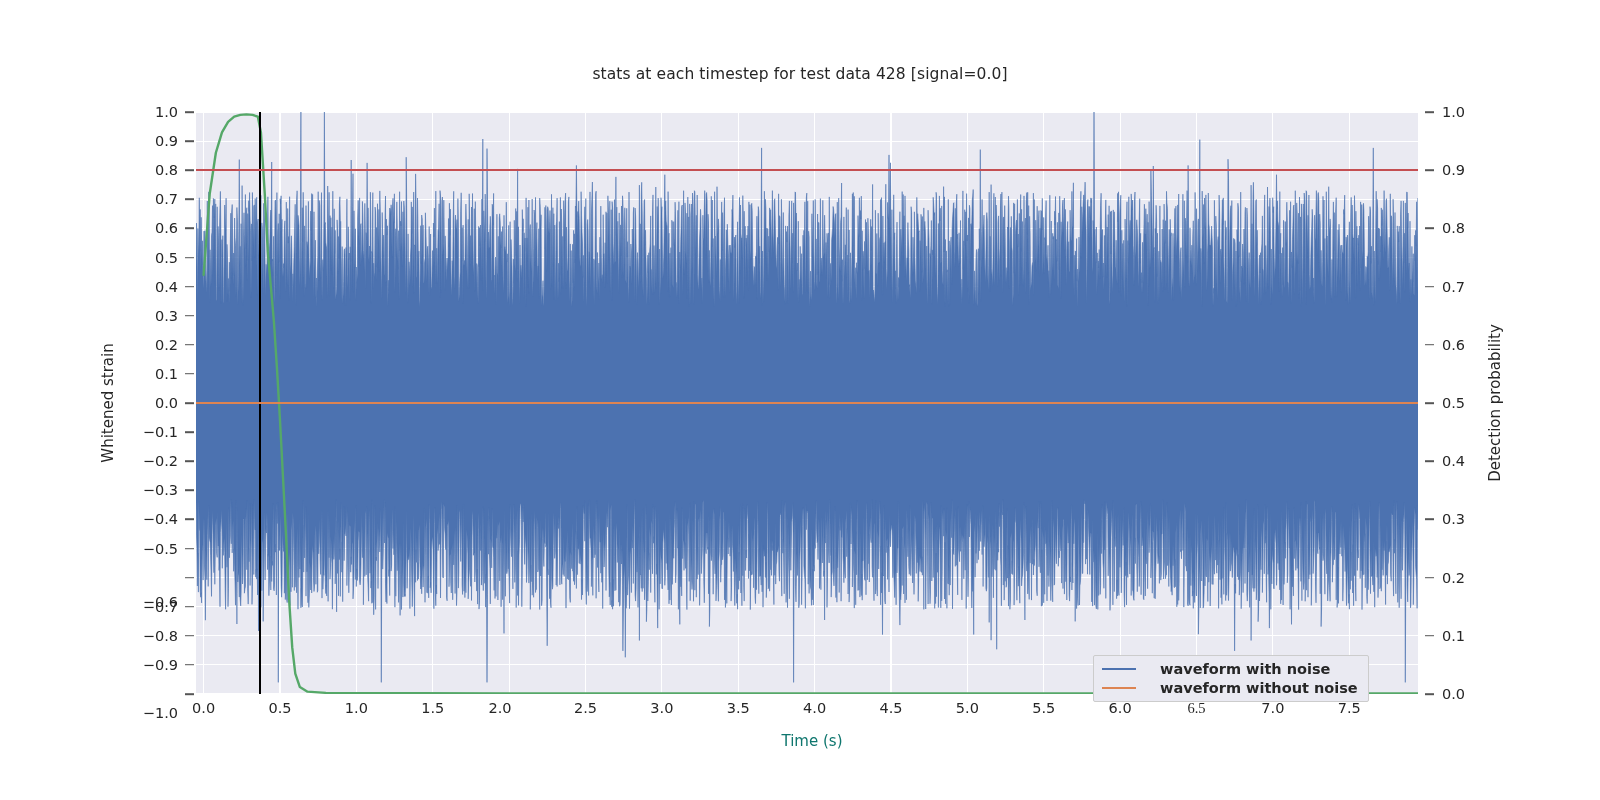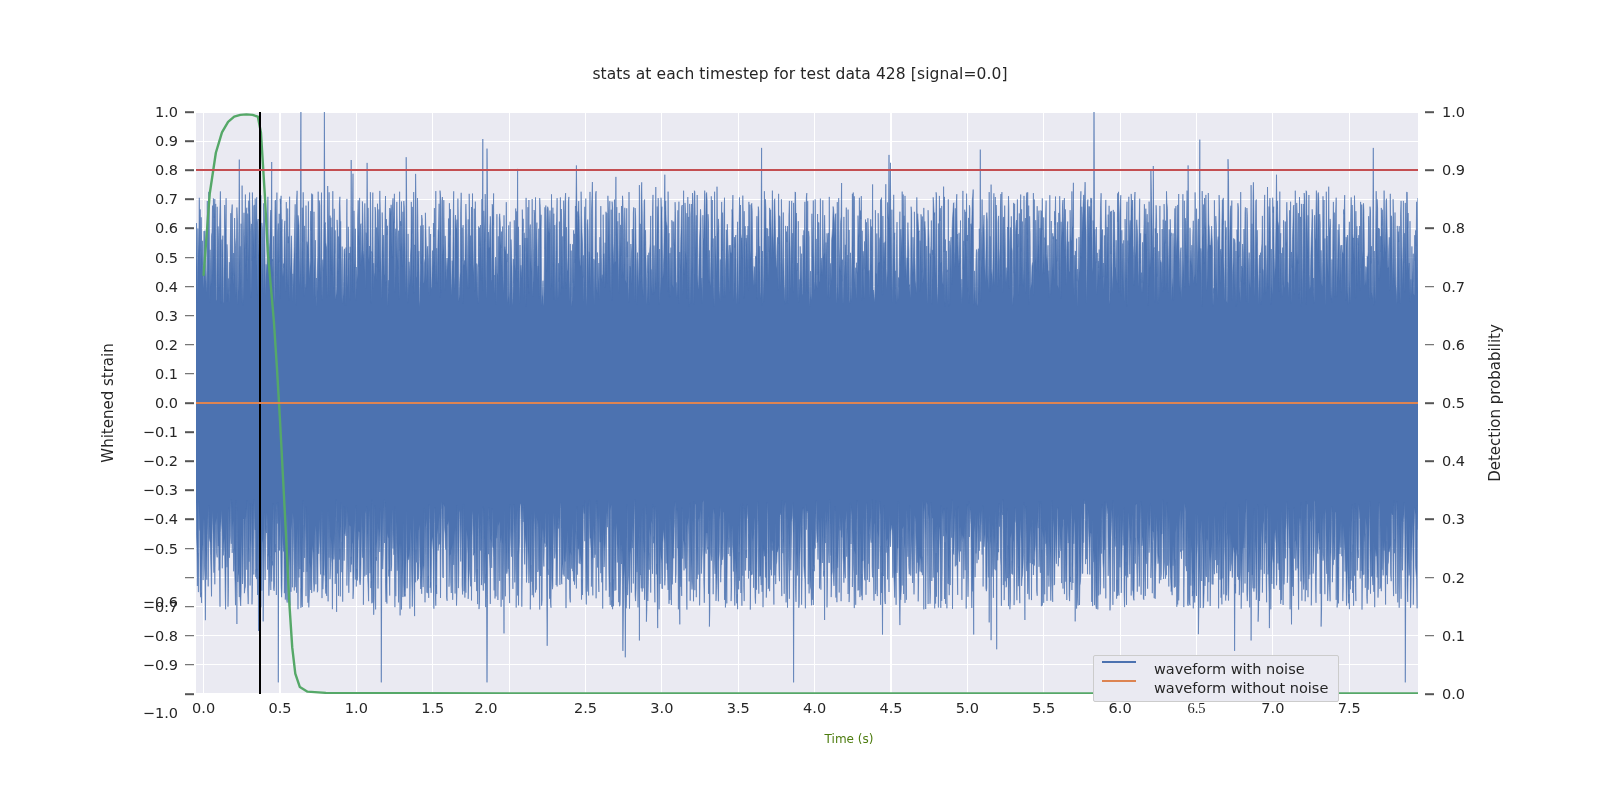--- a/index.html
+++ b/index.html
@@ -70,39 +70,39 @@
     font-size: 15px; color: #262626; white-space: nowrap;
   }
   #ylabel-right {
     position: absolute;
     left: 1495px; top: 403px;
     transform: translate(-50%, -50%) rotate(-90deg);
     font-size: 15px; color: #262626; white-space: nowrap;
   }
   #xlabel {
     position: absolute;
-    left: 849px; top: 732px;
+    left: 812px; top: 732px;
     transform: translateX(-50%);
-    font-size: 12px; color: #4d7c0f; white-space: nowrap;
+    font-size: 15px; color: #0f766e; white-space: nowrap;
   }
 
   
   #legend {
     position: absolute;
     left: 1093px; top: 655px;
     background: #eaeaf2;
     border: 1px solid #cccccc;
     border-radius: 2px;
     padding: 5px 10px 5px 8px;
     display: flex;
     flex-direction: column;
     gap: 3px;
     z-index: 40;
   }
-  .legend-row { display: flex; align-items: flex-start; gap: 18px; }
+  .legend-row { display: flex; align-items: center; gap: 24px; font-weight: bold; }
   .legend-swatch { width: 34px; height: 2.4px; flex: 0 0 auto; }
   .legend-label { font-size: 14.5px; color: #262626; white-space: nowrap; }
 </style>
 </head>
 <body>
 
 <div id="figure">
 
   <div id="chart-title">stats at each timestep for test data 428 [signal=0.0]</div>
 
@@ -226,21 +226,21 @@
       <div class="ytick-right-wrap" style="top: 577.6px;">0.2</div>
       <div class="tickmark-right" style="top: 577.6px;"></div>
       <div class="ytick-right-wrap" style="top: 635.8px;">0.1</div>
       <div class="tickmark-right" style="top: 635.8px;"></div>
       <div class="ytick-right-wrap" style="top: 694px;">0.0</div>
       <div class="tickmark-right" style="top: 694px;"></div>
       <div class="xtick-wrap" style="left: 203.637px;">0.0</div>
       <div class="xtick-wrap" style="left: 280.012px;">0.5</div>
       <div class="xtick-wrap" style="left: 356.387px;">1.0</div>
       <div class="xtick-wrap" style="left: 432.762px;">1.5</div>
-      <div class="xtick-wrap" style="left: 486px;">2.0</div>
+      <div class="xtick-wrap" style="left: 500px;">2.0</div>
       <div class="xtick-wrap" style="left: 585.513px;">2.5</div>
       <div class="xtick-wrap" style="left: 661.888px;">3.0</div>
       <div class="xtick-wrap" style="left: 738.262px;">3.5</div>
       <div class="xtick-wrap" style="left: 814.637px;">4.0</div>
       <div class="xtick-wrap" style="left: 891.012px;">4.5</div>
       <div class="xtick-wrap" style="left: 967.387px;">5.0</div>
       <div class="xtick-wrap" style="left: 1043.76px;">5.5</div>
       <div class="xtick-wrap" style="left: 1120.14px;">6.0</div>
       <div class="xtick-wrap" style="left: 1196.51px; font-family: Liberation Serif, serif;">6.5</div>
       <div class="xtick-wrap" style="left: 1272.89px;">7.0</div>

